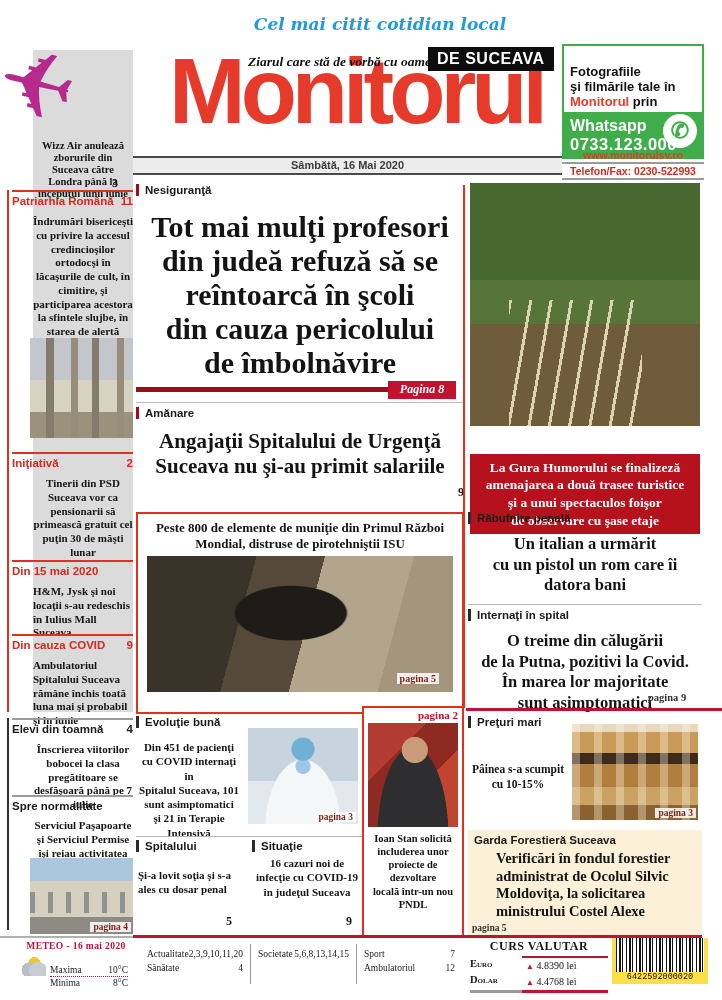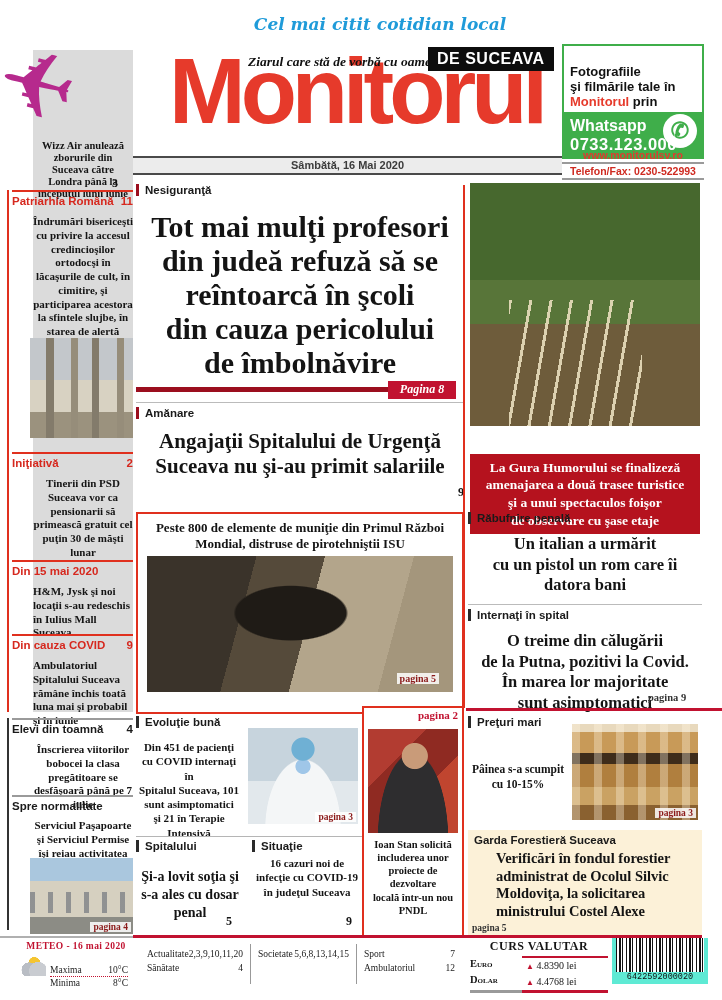--- a/index.html
+++ b/index.html
@@ -110,28 +110,28 @@
   .mun-box { left:136px; top:512px; width:328px; height:202px; border:2px solid #e0301e;
     padding:6px 9px 4px; }
   .mun-title { font-weight:bold; font-size:13px; line-height:1.2; text-align:center; }
   .mun-page { position:absolute; right:14px; bottom:8px; background:rgba(255,255,255,.85);
     color:#8b1a1a; font-weight:bold; font-size:10px; padding:0 3px; }
   .evo-sec { left:136px; top:716px; width:226px; }
   .evo-text { position:absolute; left:0; top:24px; width:106px; font-weight:bold; font-size:11px;
     line-height:1.3; text-align:center; white-space:pre-line; }
   .agr-kick { left:136px; top:840px; width:106px; }
   .sit-kick { left:252px; top:840px; width:110px; }
-  .agr-text { left:138px; top:868px; width:104px; font-weight:bold; font-size:14px;
-    line-height:1.3; text-align:center; }
+  .agr-text { left:138px; top:868px; width:104px; font-weight:bold; font-size:11px;
+    line-height:1.3; text-align:left; }
   .sit-text { left:252px; top:856px; width:110px; font-weight:bold; font-size:11px;
     line-height:1.3; text-align:center; white-space:pre-line; }
   .hr-center { left:136px; top:836px; width:226px; }
   .pg5 { left:226px; top:914px; } .pg9b { left:346px; top:914px; }
   .stan-box { left:362px; top:706px; width:102px; height:232px; border:2px solid #e0301e; background:#fff; }
-  .stan-page { text-align:right; color:#c11230; font-weight:bold; font-size:11px; padding:1px 4px 8px; }
+  .stan-page { text-align:right; color:#c11230; font-weight:bold; font-size:11px; padding:1px 4px 2px; }
   .stan-cap { font-weight:bold; font-size:10.5px; line-height:1.25; text-align:center;
     margin-top:5px; white-space:pre-line; }
   .forest-cap { left:470px; top:426px; width:230px; height:80px; background:#b5121e; color:#fff;
     font-weight:bold; font-size:13.5px; line-height:1.3; text-align:center; white-space:pre-line;
     display:flex; align-items:center; justify-content:center; padding:2px 4px;margin-top:28px; }
   .italian-sec { left:468px; top:512px; width:234px; }
   .right-hl { font-size:16.5px; line-height:1.25; margin-top:10px; }
   .putna-sec { left:468px; top:604px; width:234px; border-top:1px solid #bbb; padding-top:4px; }
   .pagina9 { left:648px; top:692px; font-weight:bold; font-size:10.5px; color:#333; }
   .red-divider { left:466px; top:708px; width:256px; height:3px; background:#c11230; }
@@ -162,21 +162,21 @@
   .idx-col:last-child { border-right:none; }
   .idx-row { display:flex; justify-content:space-between; line-height:1.5; }
   .curs { left:470px; top:939px; width:138px; }
   .curs-title { font-weight:bold; font-size:12px; text-align:center; letter-spacing:.5px; }
   .curs-grid { display:flex; margin-top:2px; }
   .curs-names { width:52px; border-bottom:3px solid #9a9a9a; font-size:10.5px; line-height:1.5;
     font-variant:small-caps; font-weight:bold; }
   .curs-vals { flex:1; border-top:2px solid #c11230; border-bottom:3px solid #c11230;
     font-size:10px; line-height:1.58; padding-left:4px; }
   .curs-arrow { color:#c11230; font-size:8px; }
-  .barcode { left:612px; top:938px; width:96px; height:46px; background:#5eead4; }
+  .barcode { left:612px; top:938px; width:96px; height:46px; background:#fde047; }
   .barcode-bars { height:34px; margin:0 4px;
     background:repeating-linear-gradient(90deg,#111 0 1px,#fff 1px 3px,#111 3px 5px,#fff 5px 6px,#111 6px 7px,#fff 7px 10px); }
   .barcode-digits { text-align:center; font-family:"Liberation Mono", monospace; font-size:8.5px; color:#111; }
 </style>
 </head>
 <body>
 
 <div class="page">
 
   <div class="abs tagline-top">Cel mai citit cotidian local</div>

